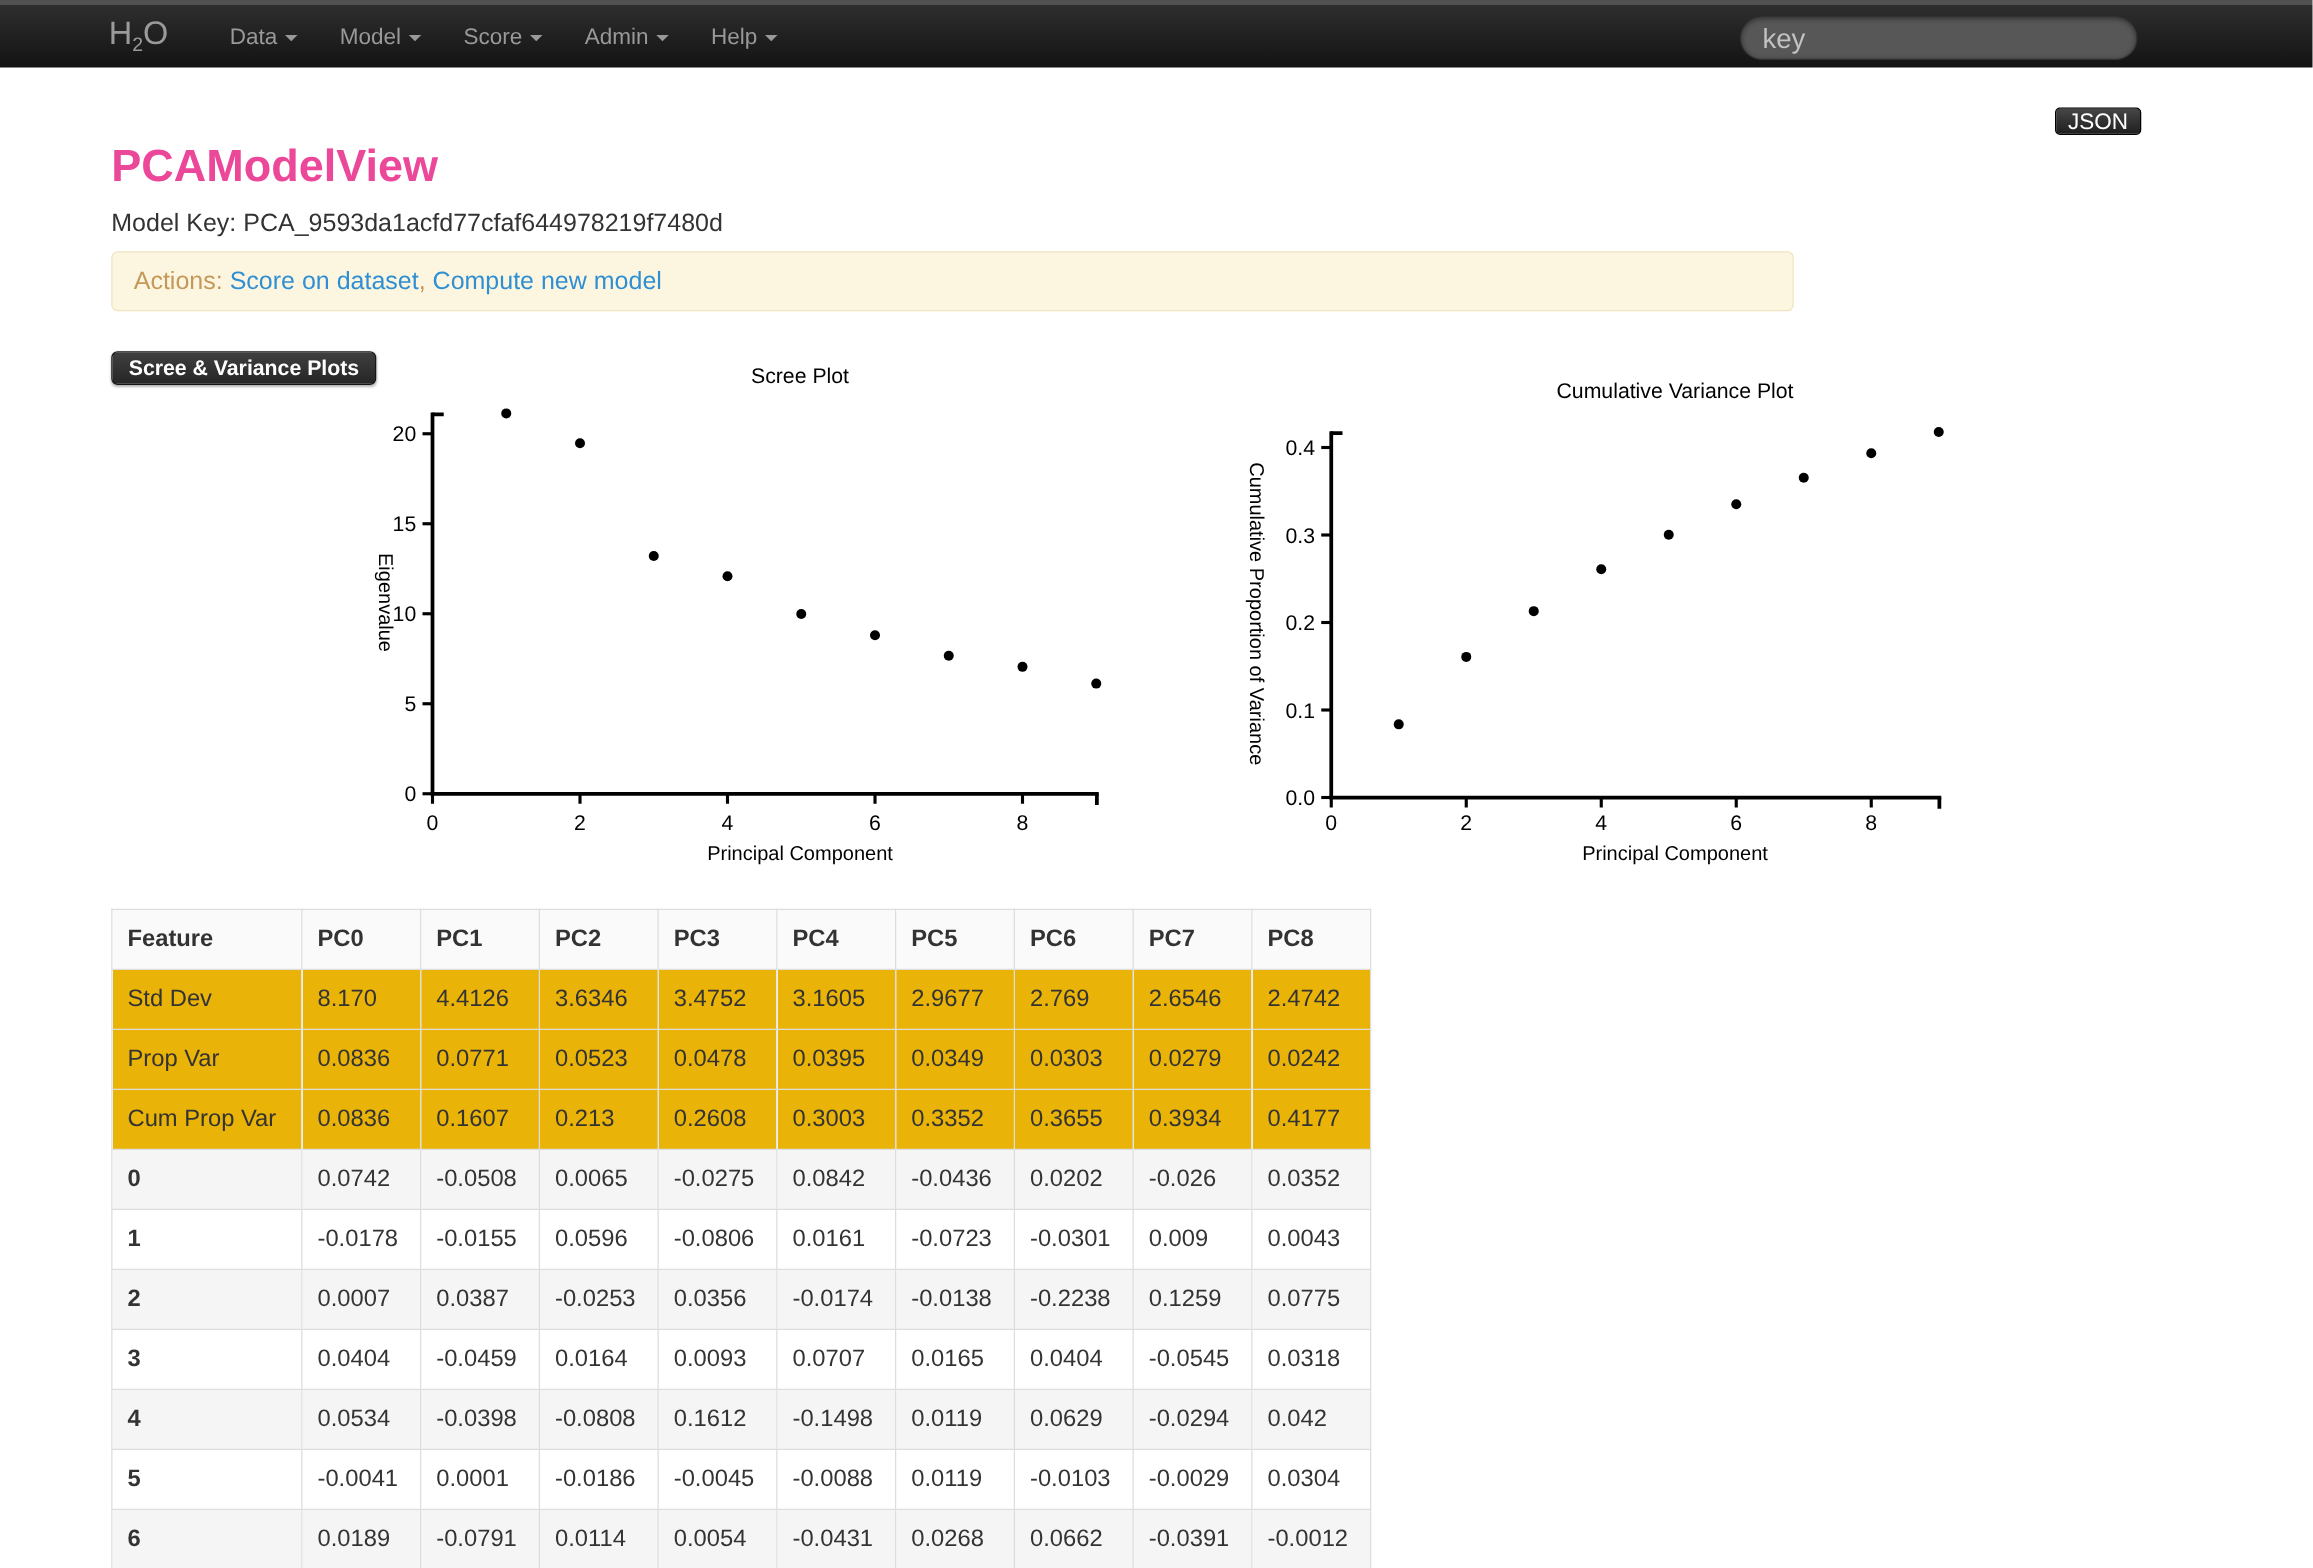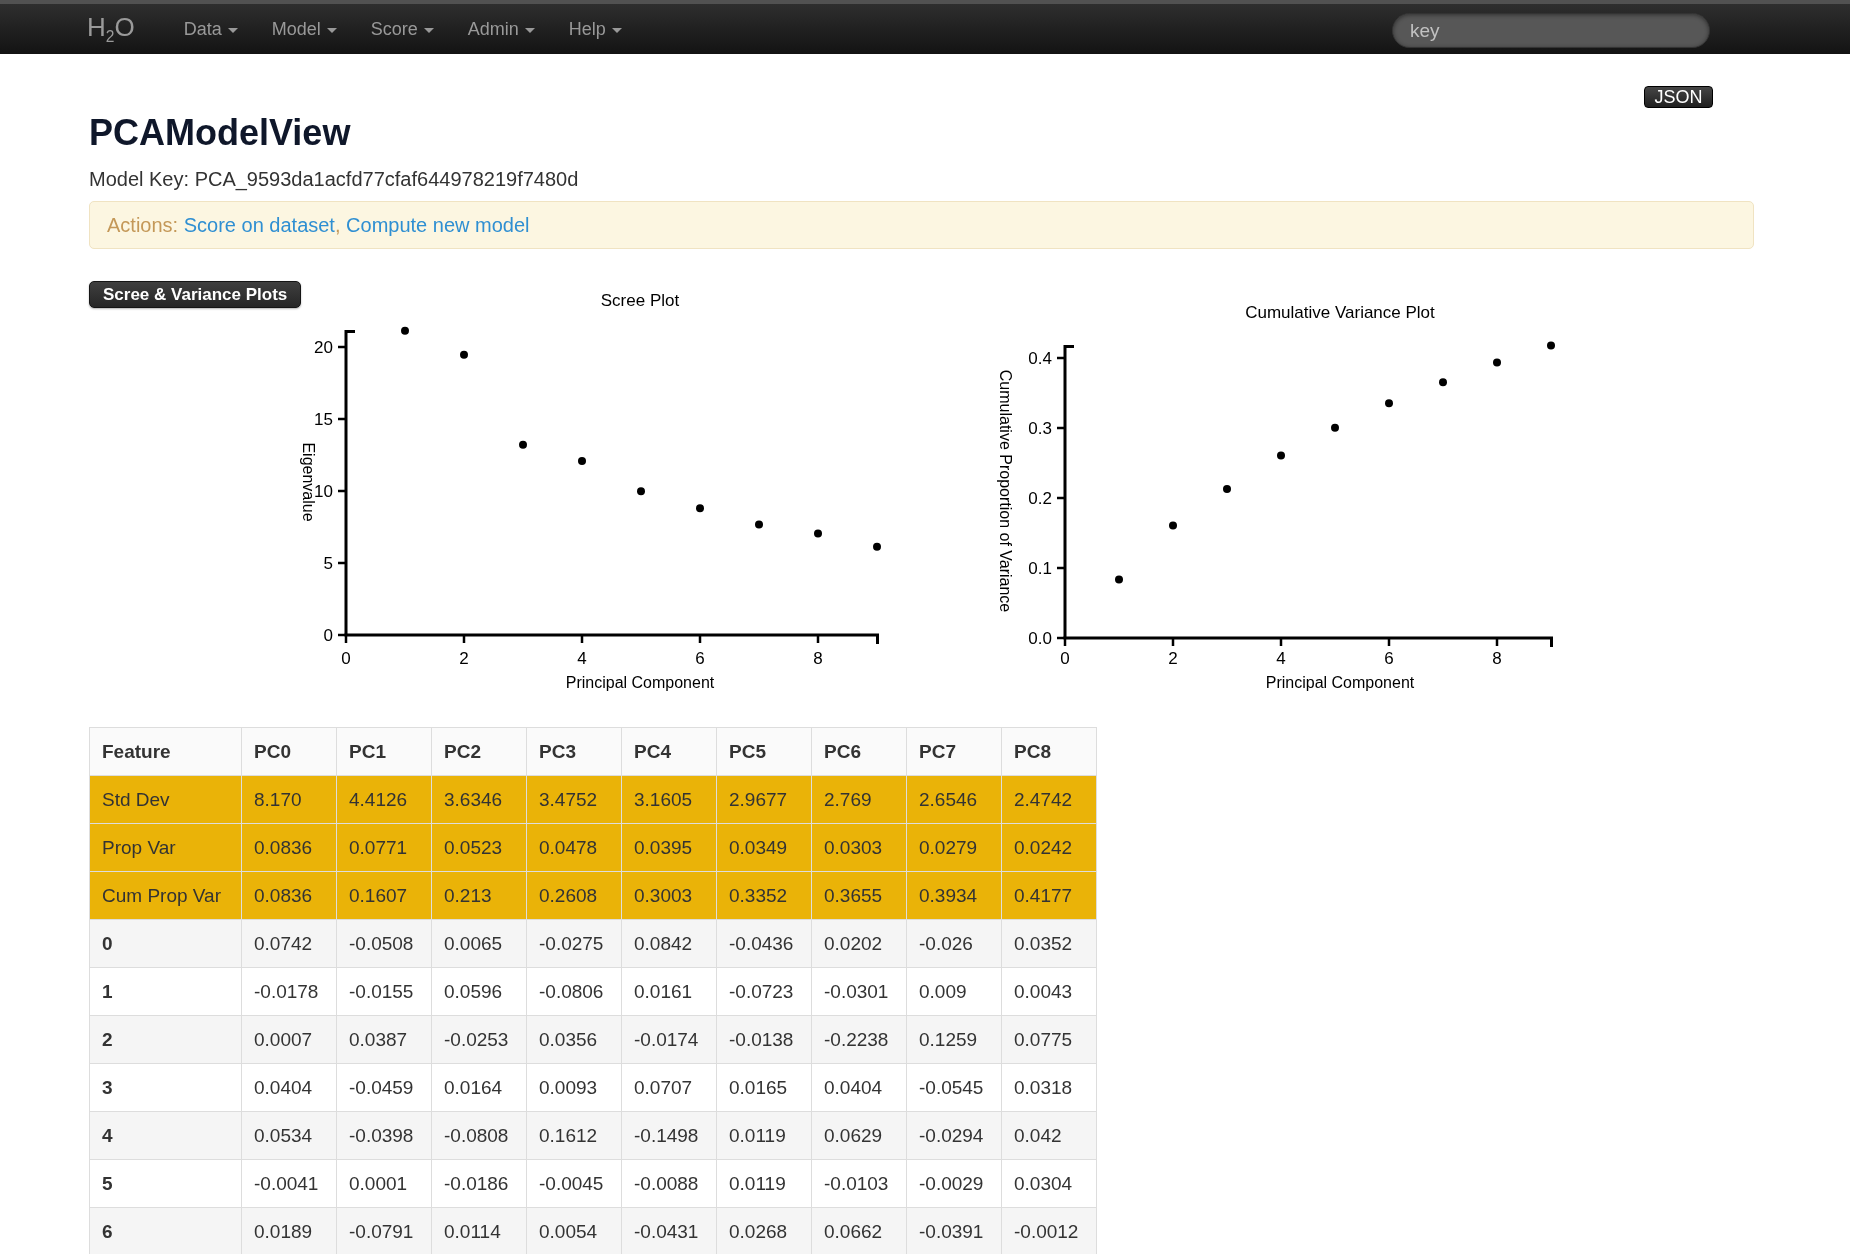--- a/index.html
+++ b/index.html
@@ -15,33 +15,33 @@
   .brand sub { font-size:60%; }
   .nav-items { display:flex; list-style:none; margin-left:32px; }
   .nav-items li a { display:flex; align-items:center; color:#999; font-size:18px;
                     padding:0 17px; height:53px; text-decoration:none; cursor:pointer; }
   .caret { display:inline-block; width:0; height:0; margin-left:6px; margin-top:3px;
            border-left:5px solid transparent; border-right:5px solid transparent;
            border-top:5px solid #999; }
   .search-input { position:absolute; left:1392px; top:9px; width:318px; height:35px;
                   border-radius:18px; background:#575757; border:1px solid #333;
                   box-shadow:inset 0 1px 4px rgba(0,0,0,.45);
-                  color:#c4b5fd; font-size:19px; padding:0 17px; outline:none;
+                  color:#c4b5fd; font-size:22px; padding:0 17px; outline:none;
                   font-family:"Liberation Sans", sans-serif; }
   .search-input::placeholder { color:#c2c2c2; }
 
   
   .json-btn { position:absolute; left:1644px; top:86px; width:69px; height:22px;
               background:linear-gradient(#464646, #1f1f1f); color:#fff;
               font-weight:normal; font-size:18px; border:1px solid #000; border-radius:4px;
               font-family:"Liberation Sans", sans-serif; cursor:pointer; }
   .page-title { position:absolute; left:89px; top:112px; font-size:36px; font-weight:bold;
-                color:#0f172a; letter-spacing:0; }
+                color:#ec4899; letter-spacing:0; }
   .model-key { position:absolute; left:89px; top:168px; font-size:20px; color:#333; }
-  .actions-alert { position:absolute; left:89px; top:201px; width:1665px; height:48px;
+  .actions-alert { position:absolute; left:89px; top:201px; width:1346px; height:48px;
                    background:#fcf6e1; border:1px solid #f0e3c2; border-radius:5px;
                    font-size:20px; line-height:46px; padding-left:17px; color:#c49858; }
   .actions-alert a { color:#2f8fd2; text-decoration:none; cursor:pointer; }
   .plots-btn { position:absolute; left:89px; top:281px; height:27px;
                background:linear-gradient(#3f3f3f, #262626); color:#fff;
                font-size:17px; font-weight:bold; line-height:25px; padding:0 13px;
                border:1px solid #151515; border-radius:5px;
                box-shadow:0 1px 2px rgba(0,0,0,.3);
                font-family:"Liberation Sans", sans-serif; cursor:pointer; }
 

